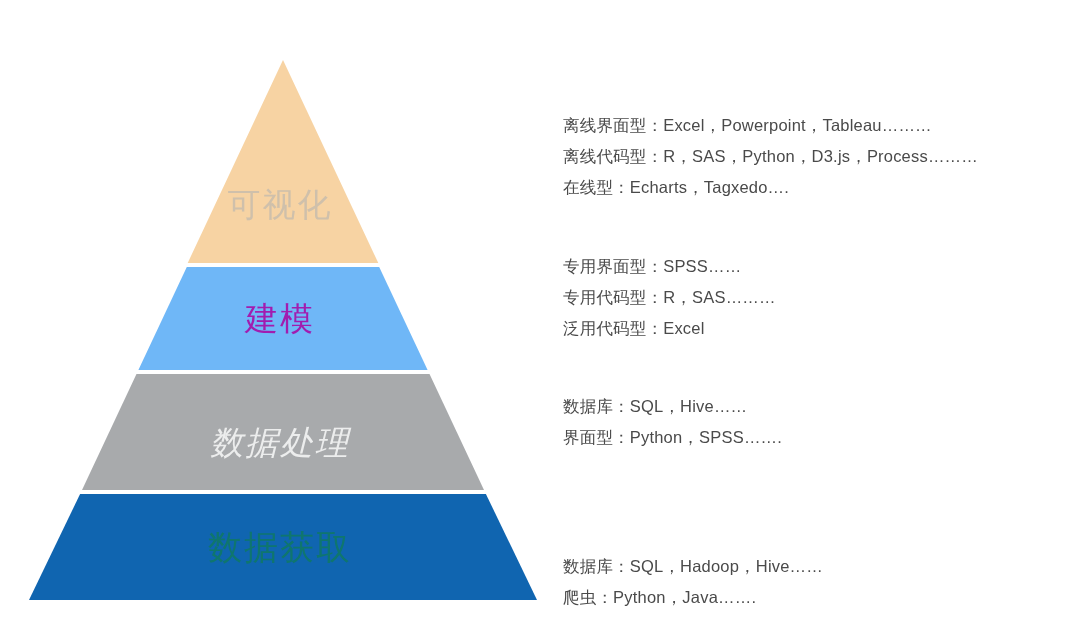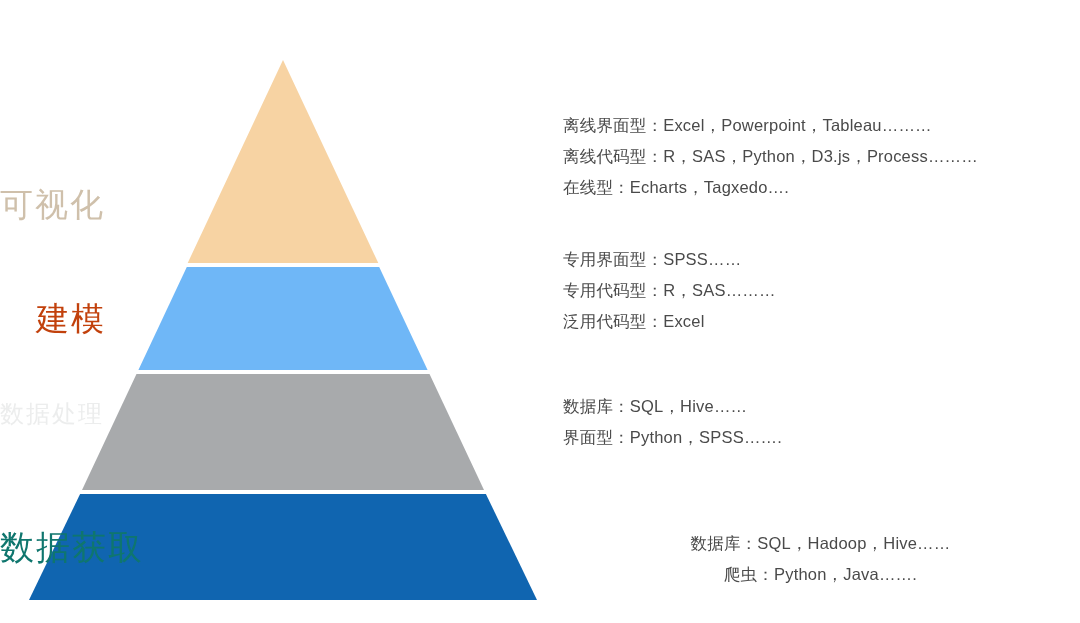--- a/index.html
+++ b/index.html
@@ -33,40 +33,41 @@
   }
   #pyramid-svg {
     position: absolute;
     left: 0;
     top: 0;
   }
 
   .tier-label {
     position: absolute;
     width: 100%;
+    text-align: center;
     left: 0;
     white-space: nowrap;
     letter-spacing: 2px;
     pointer-events: none;
   }
   .tier-label-vis {
     top: 183px;
     font-size: 33px;
     color: #cfc0ab;
   }
   .tier-label-model {
     top: 297px;
     font-size: 33px;
-    color: #c2410c;
-    padding-left: 36px;
+    color: #a21caf;
   }
   .tier-label-proc {
-    top: 398px;
-    font-size: 24px;
+    top: 421px;
+    font-size: 33px;
     color: #eceded;
+    font-style: italic;
   }
   .tier-label-acq {
     top: 525px;
     font-size: 34px;
     color: #0f766e;
   }
 
   
   #annotations {
     position: absolute;
@@ -74,23 +75,23 @@
     top: 0;
     width: 520px;
     height: 623px;
   }
   .anno-group {
     position: absolute;
     left: 3px;
     width: 515px;
   }
   .anno-group-0 { top: 110px; }
-  .anno-group-1 { top: 244px; }
+  .anno-group-1 { top: 251px; }
   .anno-group-2 { top: 391px; }
-  .anno-group-3 { top: 528px; text-align: center; }
+  .anno-group-3 { top: 551px; }
 
   .anno-line {
     font-size: 16.5px;
     line-height: 31px;
     color: #4a4a4a;
     white-space: nowrap;
     letter-spacing: 0.2px;
   }
 </style>
 </head>

